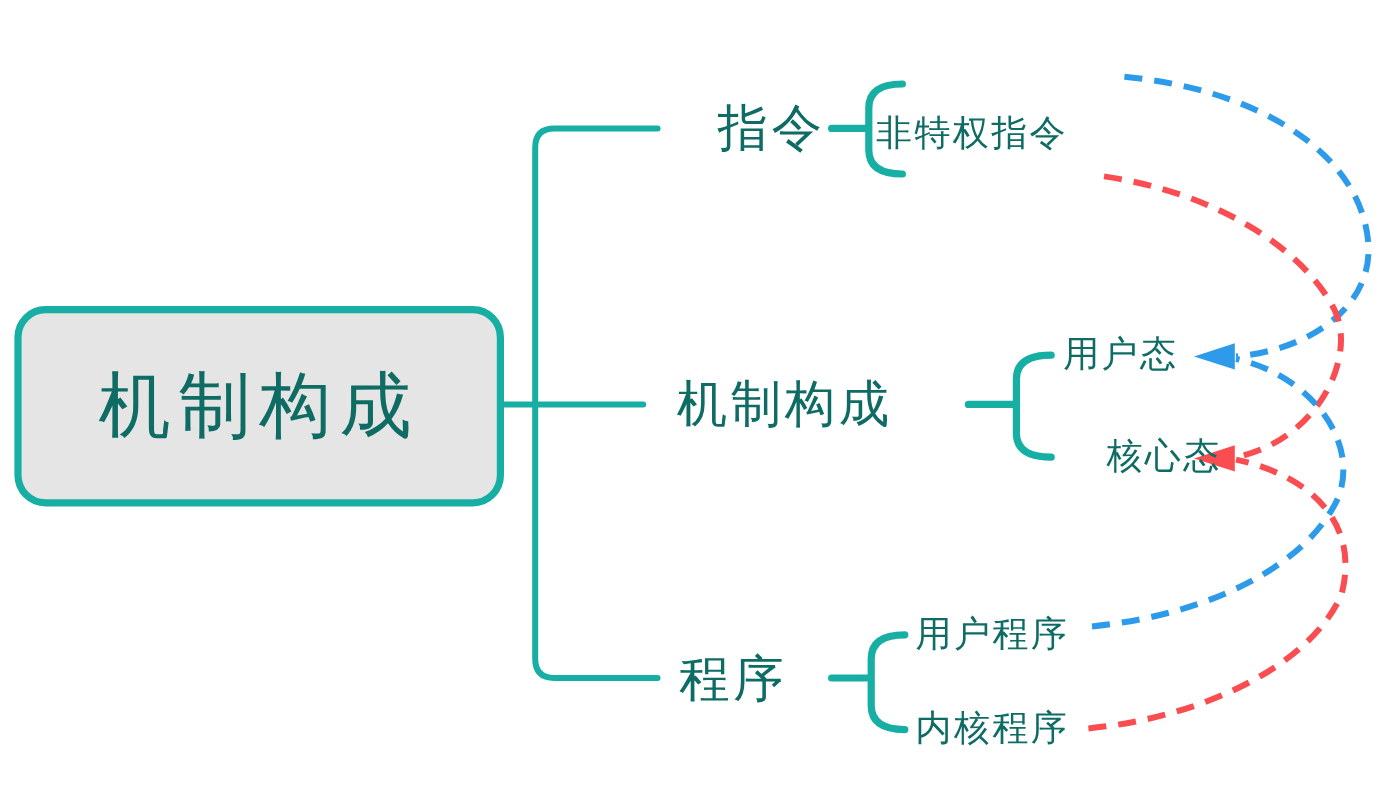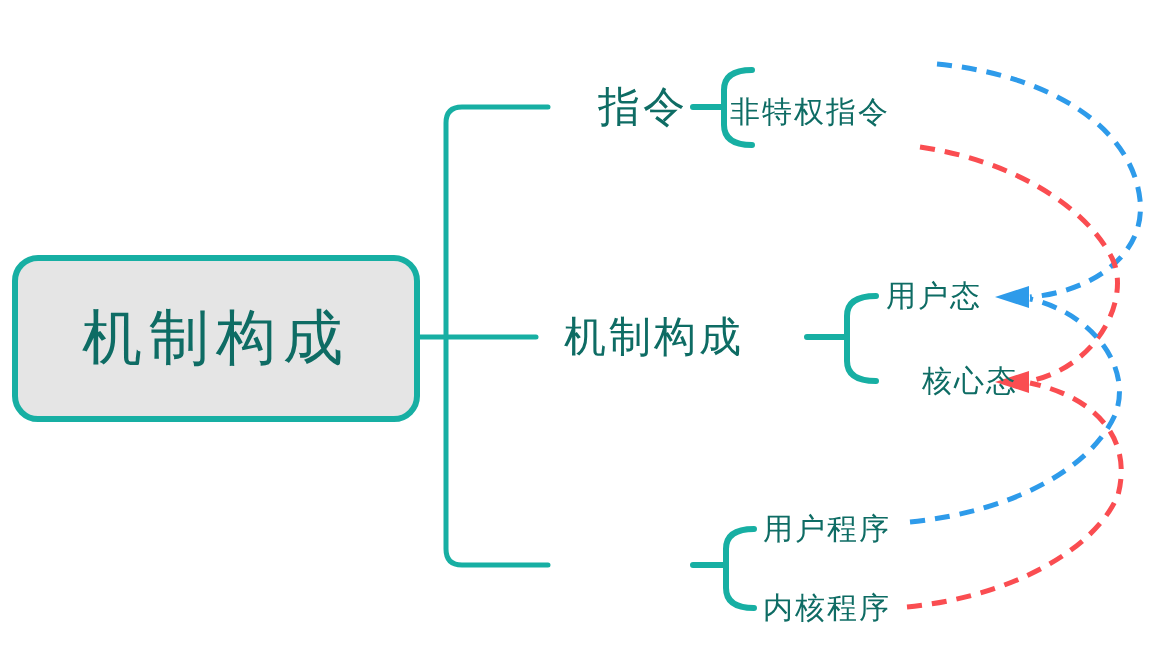--- a/index.html
+++ b/index.html
@@ -61,20 +61,21 @@
     <path d="M 907 607 C 1010 597 1095 550 1118 495 C 1133 438 1095 397 1030 383" stroke="#FA4D51" stroke-width="5" stroke-dasharray="15 10"></path>
 
     <polygon points="995,297 1029,286 1029,308" fill="#2E9BEA"></polygon>
     <polygon points="995,382 1029,371 1029,393" fill="#FA4D51"></polygon>
   </svg>
 
   <div class="root-box">机制构成</div>
 
   <div class="label lvl1" style="left:566px; top:107px;margin-left:32px;">指令</div>
   <div class="label lvl1" style="left:564px; top:337px;">机制构成</div>
+  <div class="label lvl1" style="left:566px; top:566px;">程序</div>
 
   <div class="label lvl2" style="left:730px; top:70px;margin-top:42px;">非特权指令</div>
   <div class="label lvl2" style="left:886px; top:296px;text-align:right;">用户态</div>
   <div class="label lvl2" style="left:886px; top:381px;margin-left:36px;">核心态</div>
   <div class="label lvl2" style="left:763px; top:529px;">用户程序</div>
   <div class="label lvl2" style="left:763px; top:608px;">内核程序</div>
 
 </div>
 
 </body></html>

